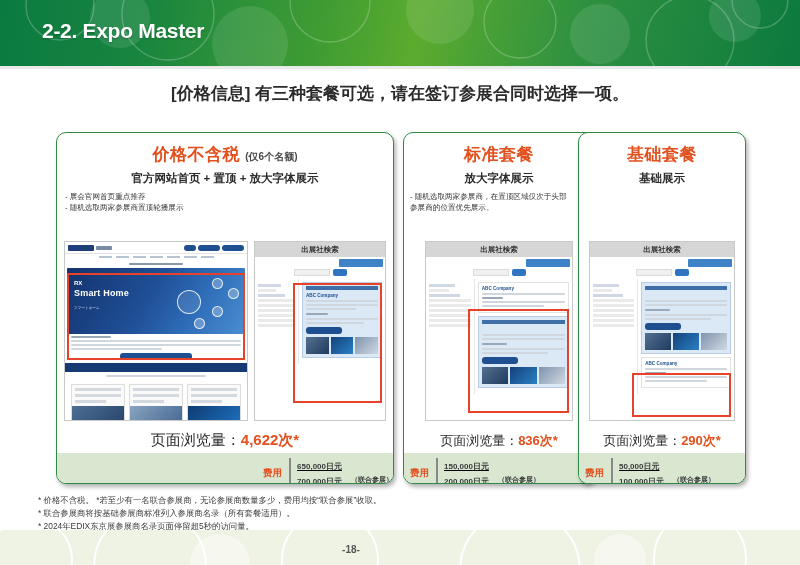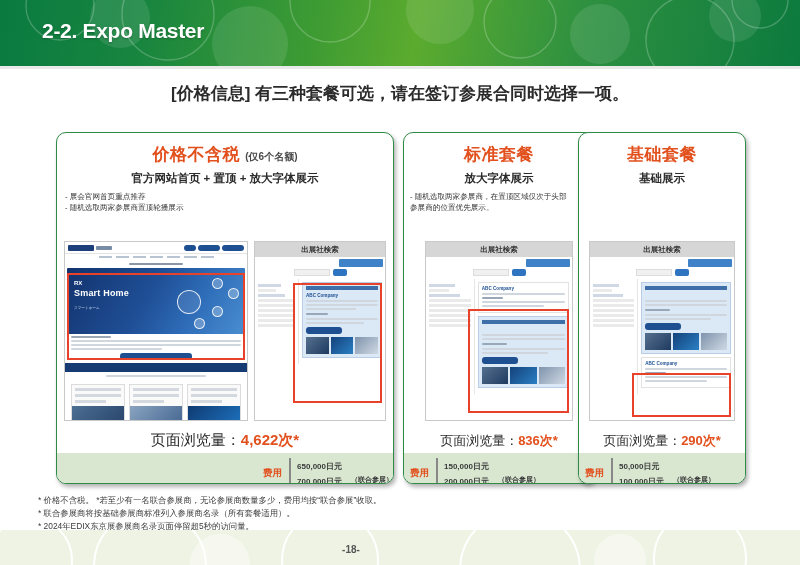--- a/index.html
+++ b/index.html
@@ -164,21 +164,21 @@
   .card-2 .fee-label,.card-3 .fee-label{margin-left:6px;}
   .fee-vals{
     border-left:2px solid #888;padding-left:6px;line-height:1.22;margin-right:auto;
   }
   .fee-vals .v{font-size:12px;color:#e2501e;font-weight:bold;white-space:nowrap;}
   .fee-vals .v span{font-size:8px;color:#3a3a3a;font-weight:bold;}
   .fee-joint{
     font-size:7px;color:#3a3a3a;font-weight:bold;margin-left:9px;align-self:flex-end;
     padding-bottom:3px;white-space:nowrap;
   }
-  .fee-row{display:flex;align-items:center;}
+  .fee-row{display:flex;align-items:center;text-decoration:underline;}
 
   
   .notes{
     position:absolute;left:38px;top:494px;width:740px;
     font-size:8.4px;color:#3a3a3a;line-height:1.55;
   }
 
   
   .bottom{
     position:absolute;left:0;bottom:0;width:800px;height:35px;

